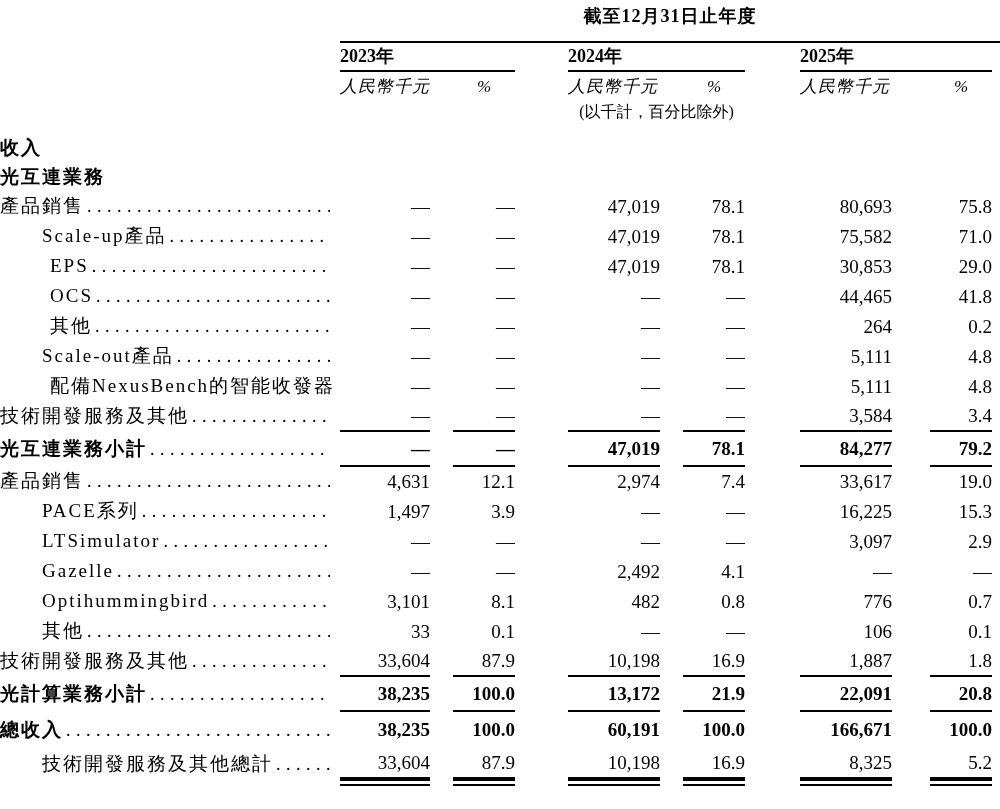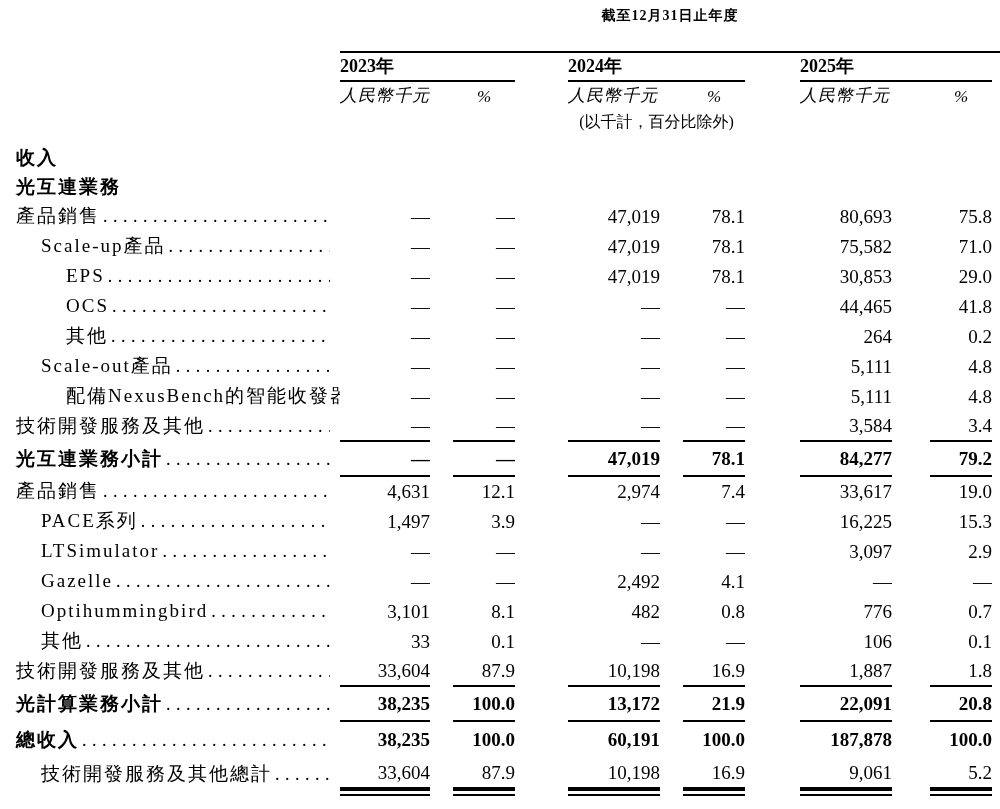--- a/index.html
+++ b/index.html
@@ -2,32 +2,32 @@
 <html><head>
 <meta charset="utf-8">
 <style>
   html,body{margin:0;padding:0;background:#fff;color:#000;}
   body{width:1000px;height:809px;overflow:hidden;
        font-family:"Liberation Serif","DejaVu Serif",serif;}
   table{border-collapse:collapse;table-layout:fixed;width:1000px;margin-top:4px;}
   td{padding:0;vertical-align:bottom;font-size:19px;line-height:29px;overflow:hidden;}
 
   
-  td.title-cell{text-align:center;font-weight:bold;font-size:14px;letter-spacing:1px;
-                border-bottom:2px solid #000;padding-bottom:23px;line-height:24px;}
+  td.title-cell{text-align:center;font-weight:bold;font-size:18px;letter-spacing:1px;
+                border-bottom:2px solid #000;padding-bottom:13px;line-height:24px;}
   td.year-cell{text-align:left;font-weight:bold;font-size:18px;
                border-bottom:2px solid #000;line-height:27px;}
-  td.unit-cell{font-style:italic;font-size:17px;line-height:29px;white-space:nowrap;letter-spacing:1px;font-family:Liberation Mono, monospace;}
+  td.unit-cell{font-style:italic;font-size:17px;line-height:29px;white-space:nowrap;letter-spacing:1px;}
   td.pct-head{font-style:italic;font-size:17px;line-height:29px;text-align:center;}
   td.note-cell{font-size:16px;line-height:22px;text-align:center;white-space:nowrap;}
 
   
   td.label-cell .lab-line{display:flex;align-items:baseline;padding-right:10px;}
-  .lbl{white-space:nowrap;letter-spacing:2px;margin-left:16px;}
-  .lbl.ind1{padding-left:25px;}
+  .lbl{white-space:nowrap;letter-spacing:2px;}
+  .lbl.ind1{padding-left:42px;}
   .lbl.ind2{padding-left:50px;font-family:Liberation Serif, serif;}
   .leader{flex:1 1 auto;overflow:hidden;white-space:nowrap;margin-left:3px;
           letter-spacing:5.5px;font-weight:normal;font-size:18px;}
   td.v{text-align:right;white-space:nowrap;}
   tr.bold-row td.v,.lbl.bold{font-weight:bold;}
   tr.subtotal td{line-height:33px;}
   tr.grand td{line-height:36px;}
   tr.gap-above td{padding-top:4px;}
   td.rb{border-bottom:2px solid #000;}
   td.thick{border-bottom:4px solid #000;}
@@ -477,41 +477,41 @@
           </div>
         </td>
         <td class="v">38,235</td>
         <td></td>
         <td class="v">100.0</td>
         <td></td>
         <td class="v">60,191</td>
         <td></td>
         <td class="v">100.0</td>
         <td></td>
-        <td class="v">187,878</td>
+        <td class="v">166,671</td>
         <td></td>
         <td class="v">100.0</td>
         <td></td>
       </tr>
       <tr>
         <td class="label-cell">
           <div class="lab-line">
             <span class="lbl ind1">技術開發服務及其他總計</span>
             <span class="leader">................................................................................</span>
           </div>
         </td>
         <td class="v thick">33,604</td>
         <td></td>
         <td class="v thick">87.9</td>
         <td></td>
         <td class="v thick">10,198</td>
         <td></td>
         <td class="v thick">16.9</td>
         <td></td>
-        <td class="v thick">9,061</td>
+        <td class="v thick">8,325</td>
         <td></td>
         <td class="v thick">5.2</td>
         <td></td>
       </tr>
       <tr class="dbl-spacer">
         <td></td>
         <td class="v"></td>
         <td></td>
         <td class="v"></td>
         <td></td>

